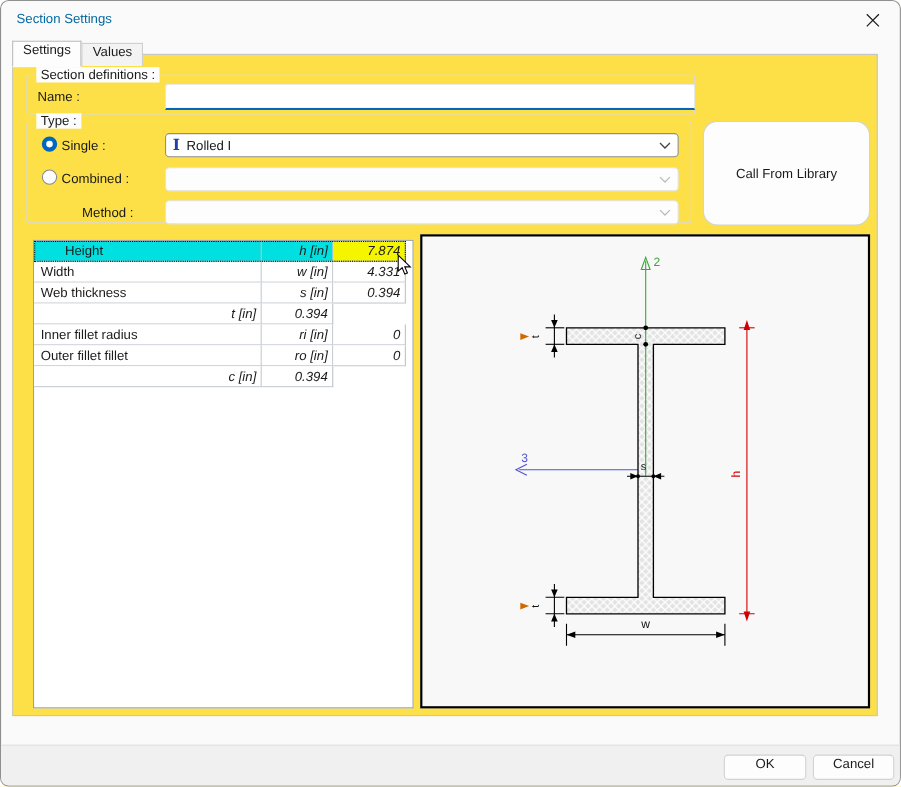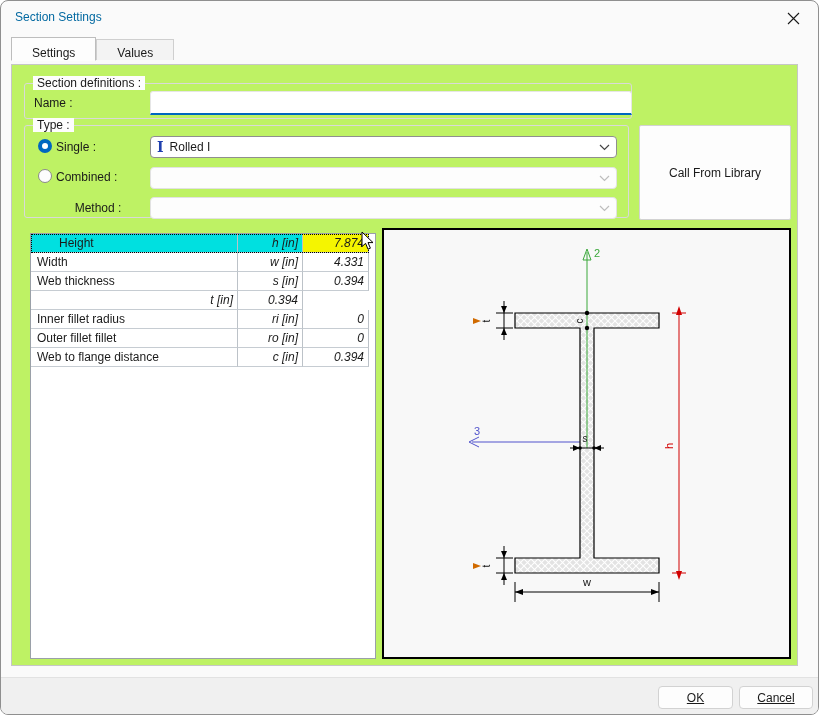--- a/index.html
+++ b/index.html
@@ -10,26 +10,26 @@
             background:#fafafa; border:1px solid #8f8f8f; border-radius:8px; overflow:hidden; }
 
   
   .titlebar { position:absolute; left:0; top:0; width:100%; height:32px; }
   .title { position:absolute; left:14px; top:9px; font-size:12px; color:#0369a1; }
   .closebtn { position:absolute; right:10px; top:8px; width:30px; height:18px;
               display:flex; align-items:center; justify-content:center; cursor:default; }
 
   
   .tabstrip { position:absolute; left:10px; top:36px; display:flex; align-items:flex-end; z-index:3; }
-  .tab { height:21px; padding:0 20px; display:flex; align-items:flex-end; background:#f3f3f3;
+  .tab { height:21px; padding:0 9px; display:flex; align-items:flex-start; background:#f3f3f3;
          border:1px solid #cfcfcf; border-bottom:none; font-size:12px; }
   .tab.active { height:24px; background:#fdfdfd; border:1px solid #bdbdbd; border-bottom:1px solid #fdfdfd;
                 margin-bottom:-1px; z-index:4; }
-  .tabpage { position:absolute; left:10px; top:63px; width:787px; height:602px;
-             background:#bef264; border:1px solid #c6c6c6; }
+  .tabpage { position:absolute; left:10px; top:48px; width:787px; height:602px;
+             background:#fde047; border:1px solid #c6c6c6; }
 
   
   .group { position:absolute; border:1px solid #d9d9d9; border-radius:3px; }
   .group-label { position:absolute; top:-8px; left:8px; background:#fdfdfd; padding:0 4px; font-size:12px; }
   .g-secdef { left:12px; top:18px; width:608px; height:36px; }
   .g-type   { left:12px; top:60px; width:605px; height:93px; }
 
   .lbl { position:absolute; font-size:12px; white-space:nowrap; }
 
   .name-input { position:absolute; left:138px; top:26px; width:482px; height:24px;
@@ -42,21 +42,21 @@
   .radio.off { border:1px solid #8a8a8a; background:#fdfdfd; }
 
   
   .combo { position:absolute; left:138px; width:467px; height:22px; background:#fff;
            border:1px solid #8f8f8f; border-radius:4px; display:flex; align-items:center; padding:0 6px; gap:6px; }
   .combo.disabled { border:1px solid #e2e2e2; background:#fdfdfd; }
   .combo .chev { margin-left:auto; display:flex; }
   .isect-glyph { font-family:"DejaVu Serif",serif; font-weight:bold; font-size:14px; color:#1f3fae; line-height:1; }
 
   .libbtn { position:absolute; left:627px; top:60px; width:152px; height:95px; background:#fdfdfd;
-            border:1px solid #d2d2d2; border-radius:2px; font:12px "Liberation Sans",sans-serif;
+            border:1px solid #d2d2d2; border-radius:13px; font:12px "Liberation Sans",sans-serif;
             display:flex; align-items:center; justify-content:center; cursor:default; }
 
   
   .tablepanel { position:absolute; left:18px; top:168px; width:346px; height:426px;
                 background:#ffffff; border:1px solid #9aa0a8; overflow:hidden; }
   .trow { display:grid; grid-template-columns:207px 65px 66px; width:338px; height:19px; }
   .tcell { border-right:1px solid #bcc2c8; border-bottom:1px solid #c6ccd2; display:flex; align-items:center;
            font-size:12px; overflow:hidden; white-space:nowrap; background:#fff; }
   .tcell.name { padding-left:6px; }
   .tcell.symbol, .tcell.value { justify-content:flex-end; padding-right:4px;font-style:italic; }
@@ -65,22 +65,22 @@
   .trow.selected .tcell.value { background:#f5f500; }
 
   
   .diagram { position:absolute; left:370px; top:163px; width:409px; height:431px;
              background:#f8f8f8; border:2px solid #000; }
 
   
   .footer { position:absolute; left:0; bottom:0; width:100%; height:37px; background:#f0f0f0;
             border-top:1px solid #e2e2e2; }
   .btn { position:absolute; top:8px; height:23px; background:#fdfdfd; border:1px solid #d2d2d2;
-         border-radius:4px; font:12px "Liberation Sans",sans-serif; display:flex; align-items:center;
-         justify-content:center; cursor:default;text-decoration:underline; }
+         border-radius:4px; font:12px "Liberation Sans",sans-serif; display:flex; align-items:flex-start;
+         justify-content:center; cursor:default; }
   .btn-ok { left:657px; width:75px; }
   .btn-cancel { left:738px; width:74px; }
 
   .cursor { position:absolute; left:360px; top:230px; z-index:9; }
 </style>
 </head>
 <body>
 
 <div class="dialog">
 
@@ -176,21 +176,20 @@
             <div class="tcell name">Inner fillet radius</div>
             <div class="tcell symbol">ri [in]</div>
             <div class="tcell value">0</div>
           </div>
           <div class="trow">
             <div class="tcell name">Outer fillet fillet</div>
             <div class="tcell symbol">ro [in]</div>
             <div class="tcell value">0</div>
           </div>
           <div class="trow">
-            <div class="tcell name">Web to flange distance</div>
             <div class="tcell symbol">c [in]</div>
             <div class="tcell value">0.394</div>
           </div>
         </div>
     </div>
 
     <div class="diagram">
       <svg width="405" height="427" viewBox="0 0 405 427">
         <defs>
           <pattern id="hatch" width="7" height="7" patternUnits="userSpaceOnUse">

